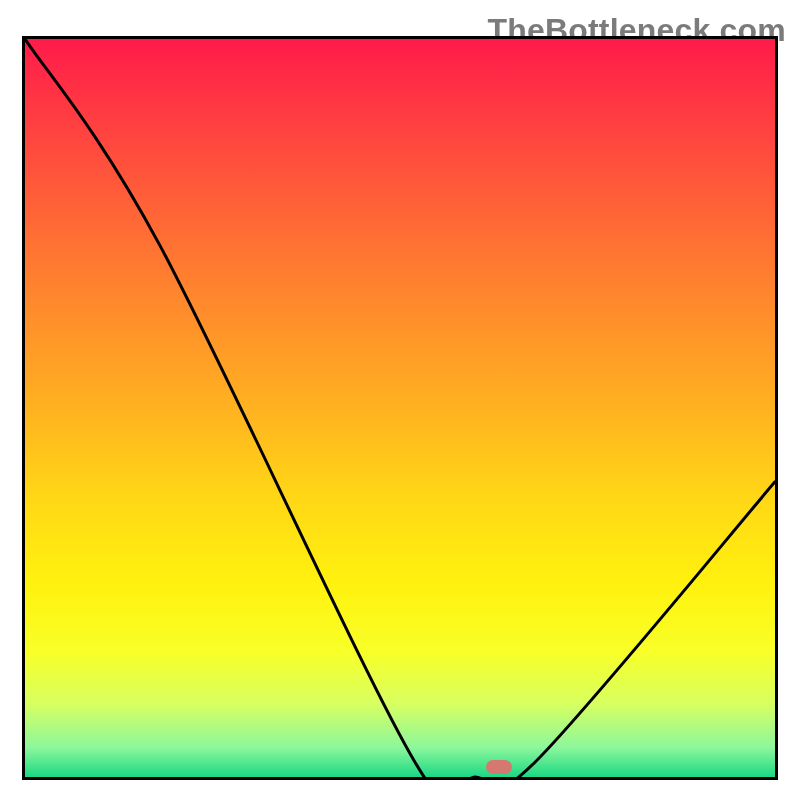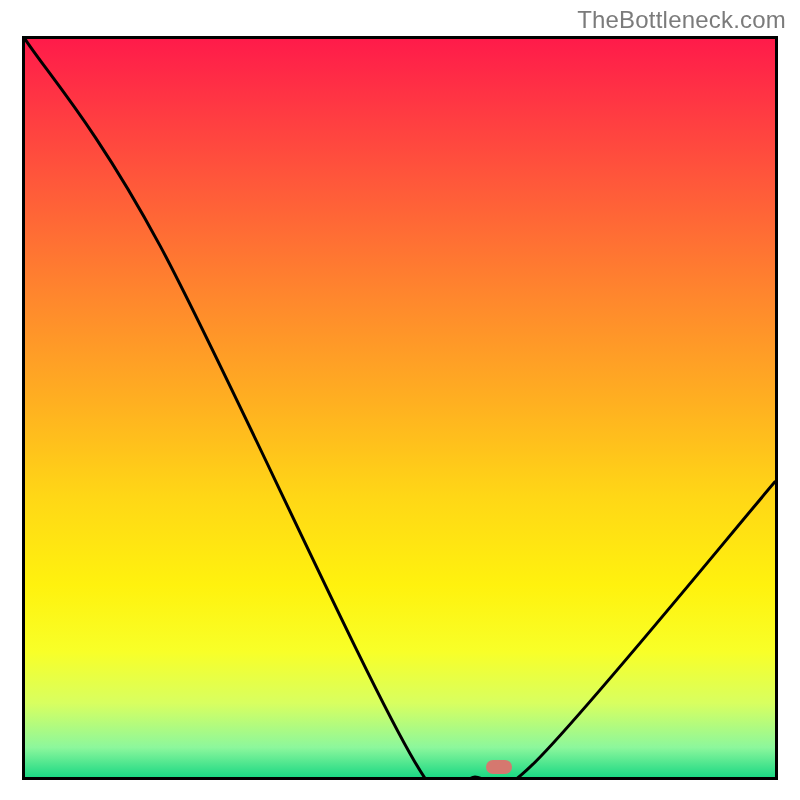--- a/index.html
+++ b/index.html
@@ -10,24 +10,24 @@
     background: #ffffff;
     font-family: Arial, Helvetica, sans-serif;
   }
   .frame {
     position: relative;
     width: 800px;
     height: 800px;
   }
   .watermark {
     position: absolute;
-    top: 6px;
+    top: 12px;
     right: 14px;
-    font-size: 24px;
-    font-weight: 400;
+    font-size: 32px;
+    font-weight: 700;
     color: #7b7b7b;
     letter-spacing: 0.2px;
   }
   .plot {
     position: absolute;
     left: 22px;
     top: 36px;
     width: 756px;
     height: 744px;
     border: 3px solid #000000;

